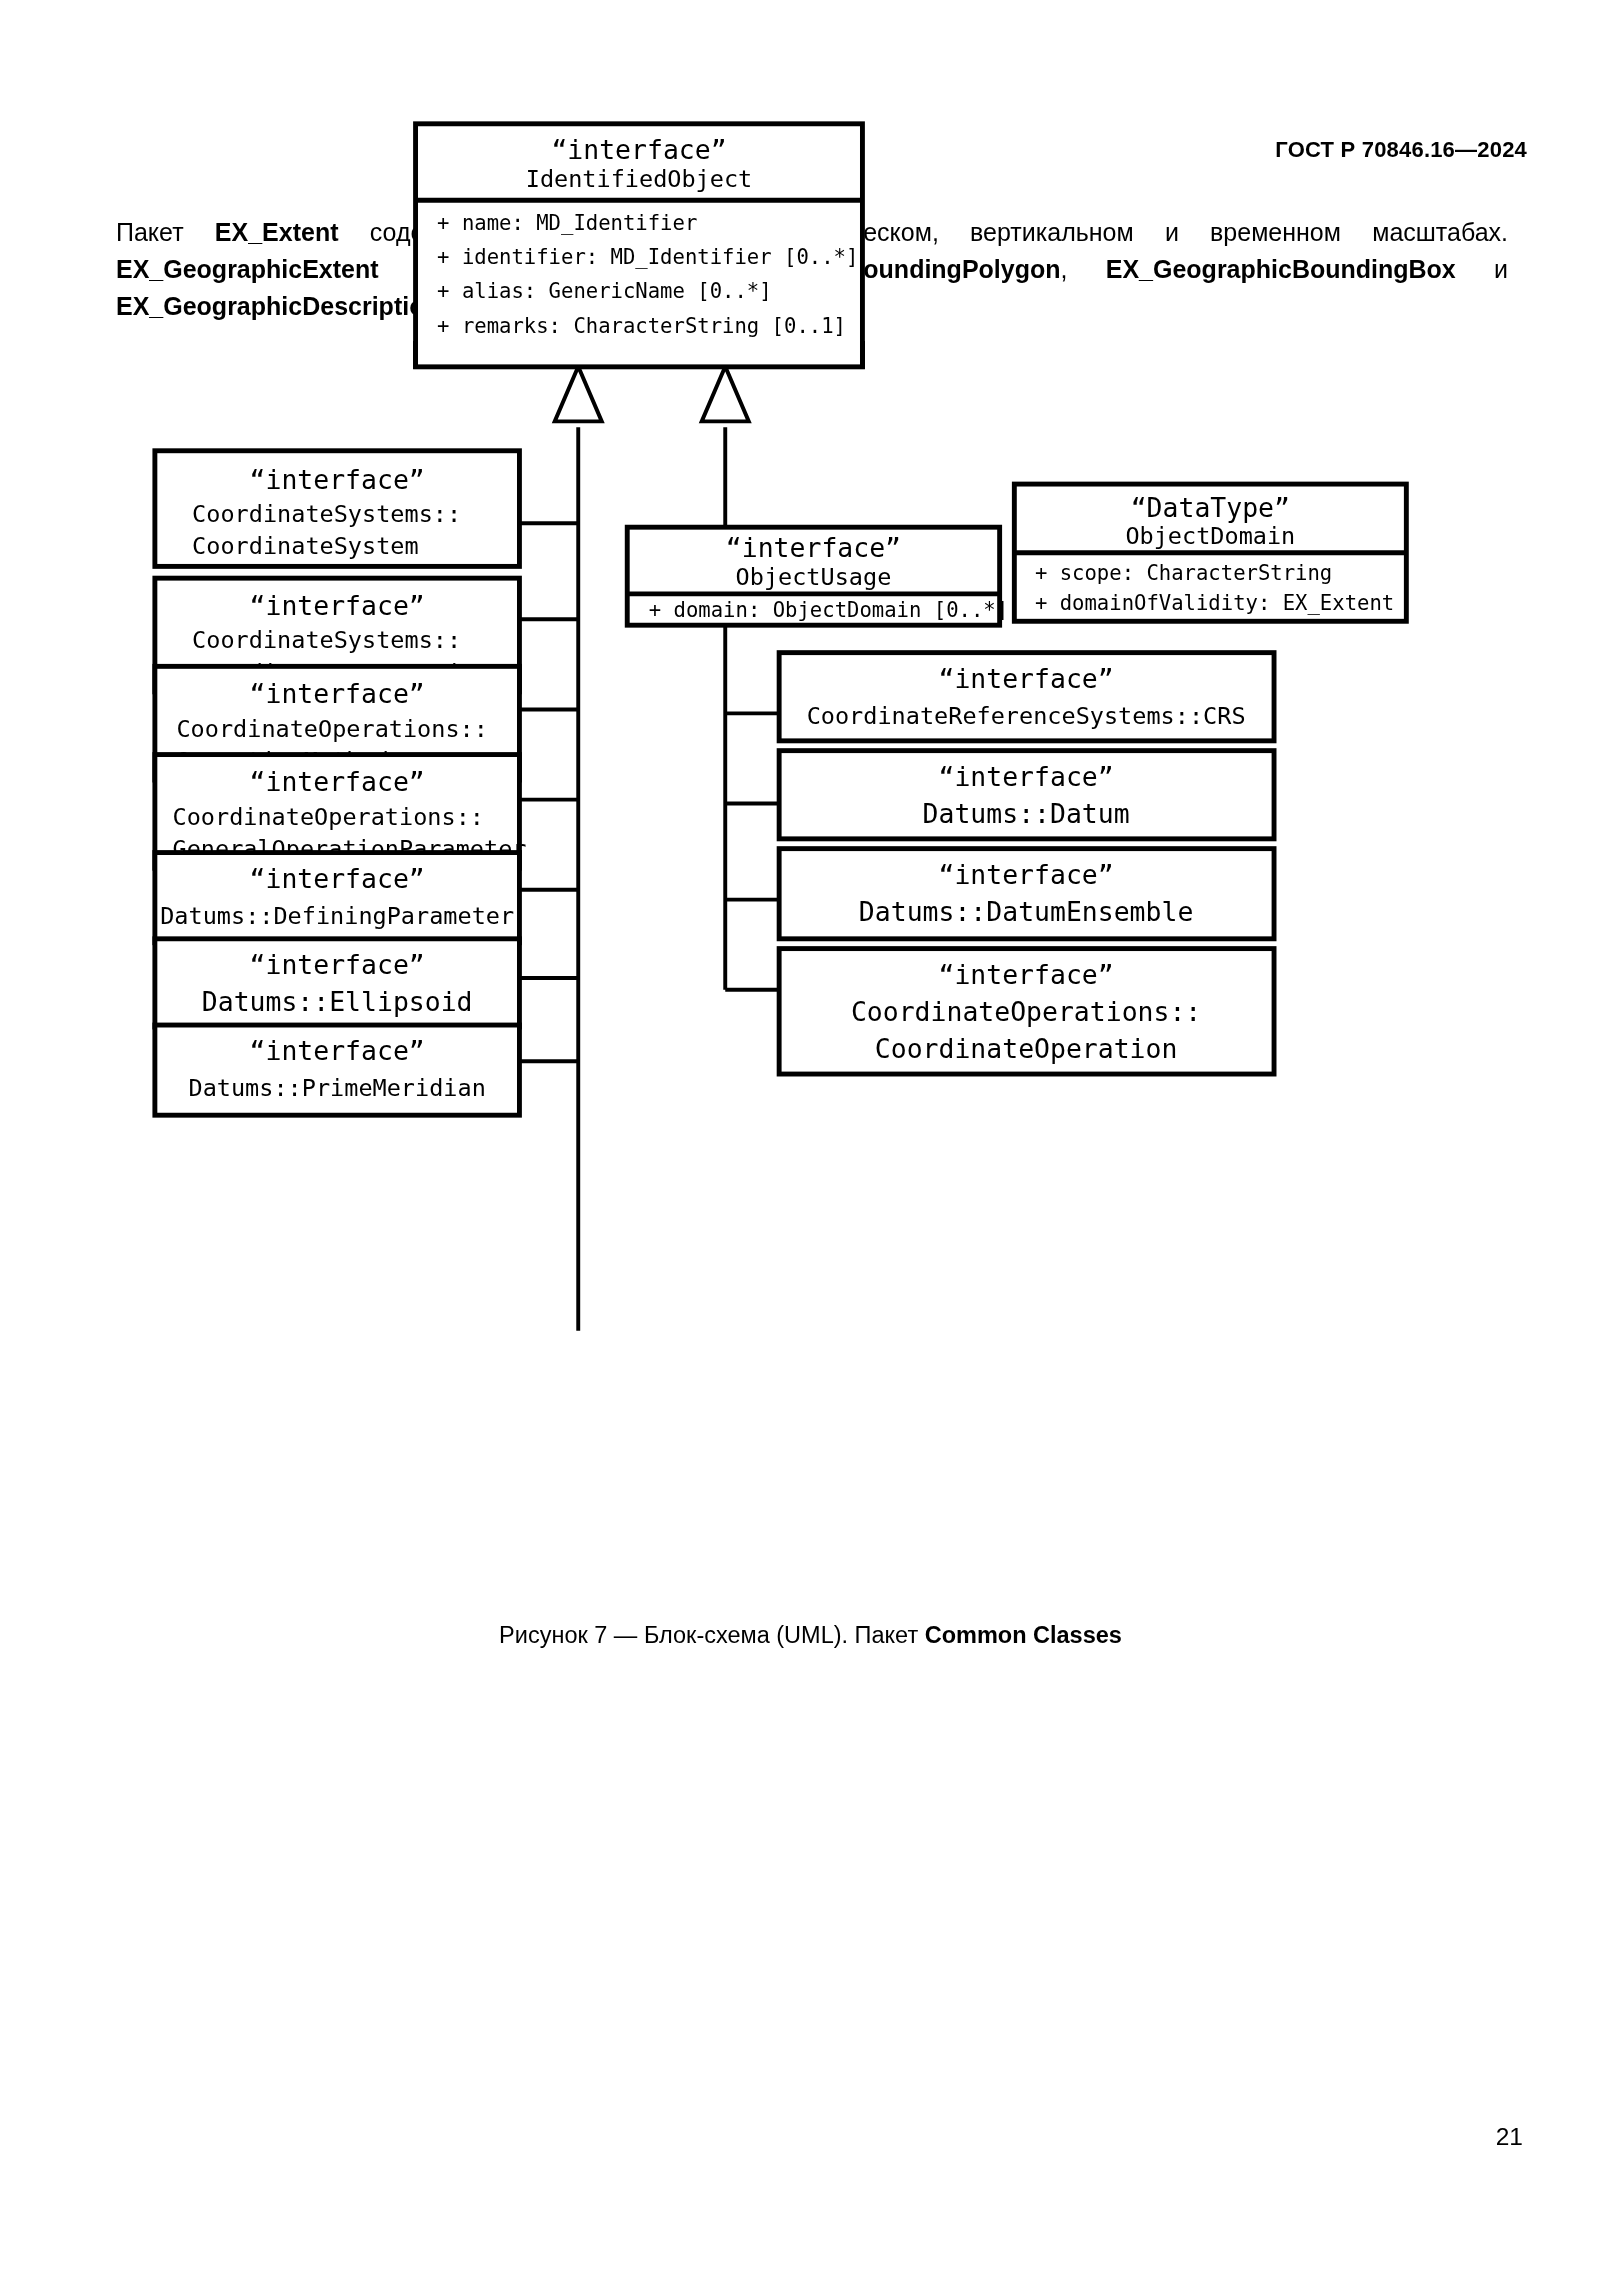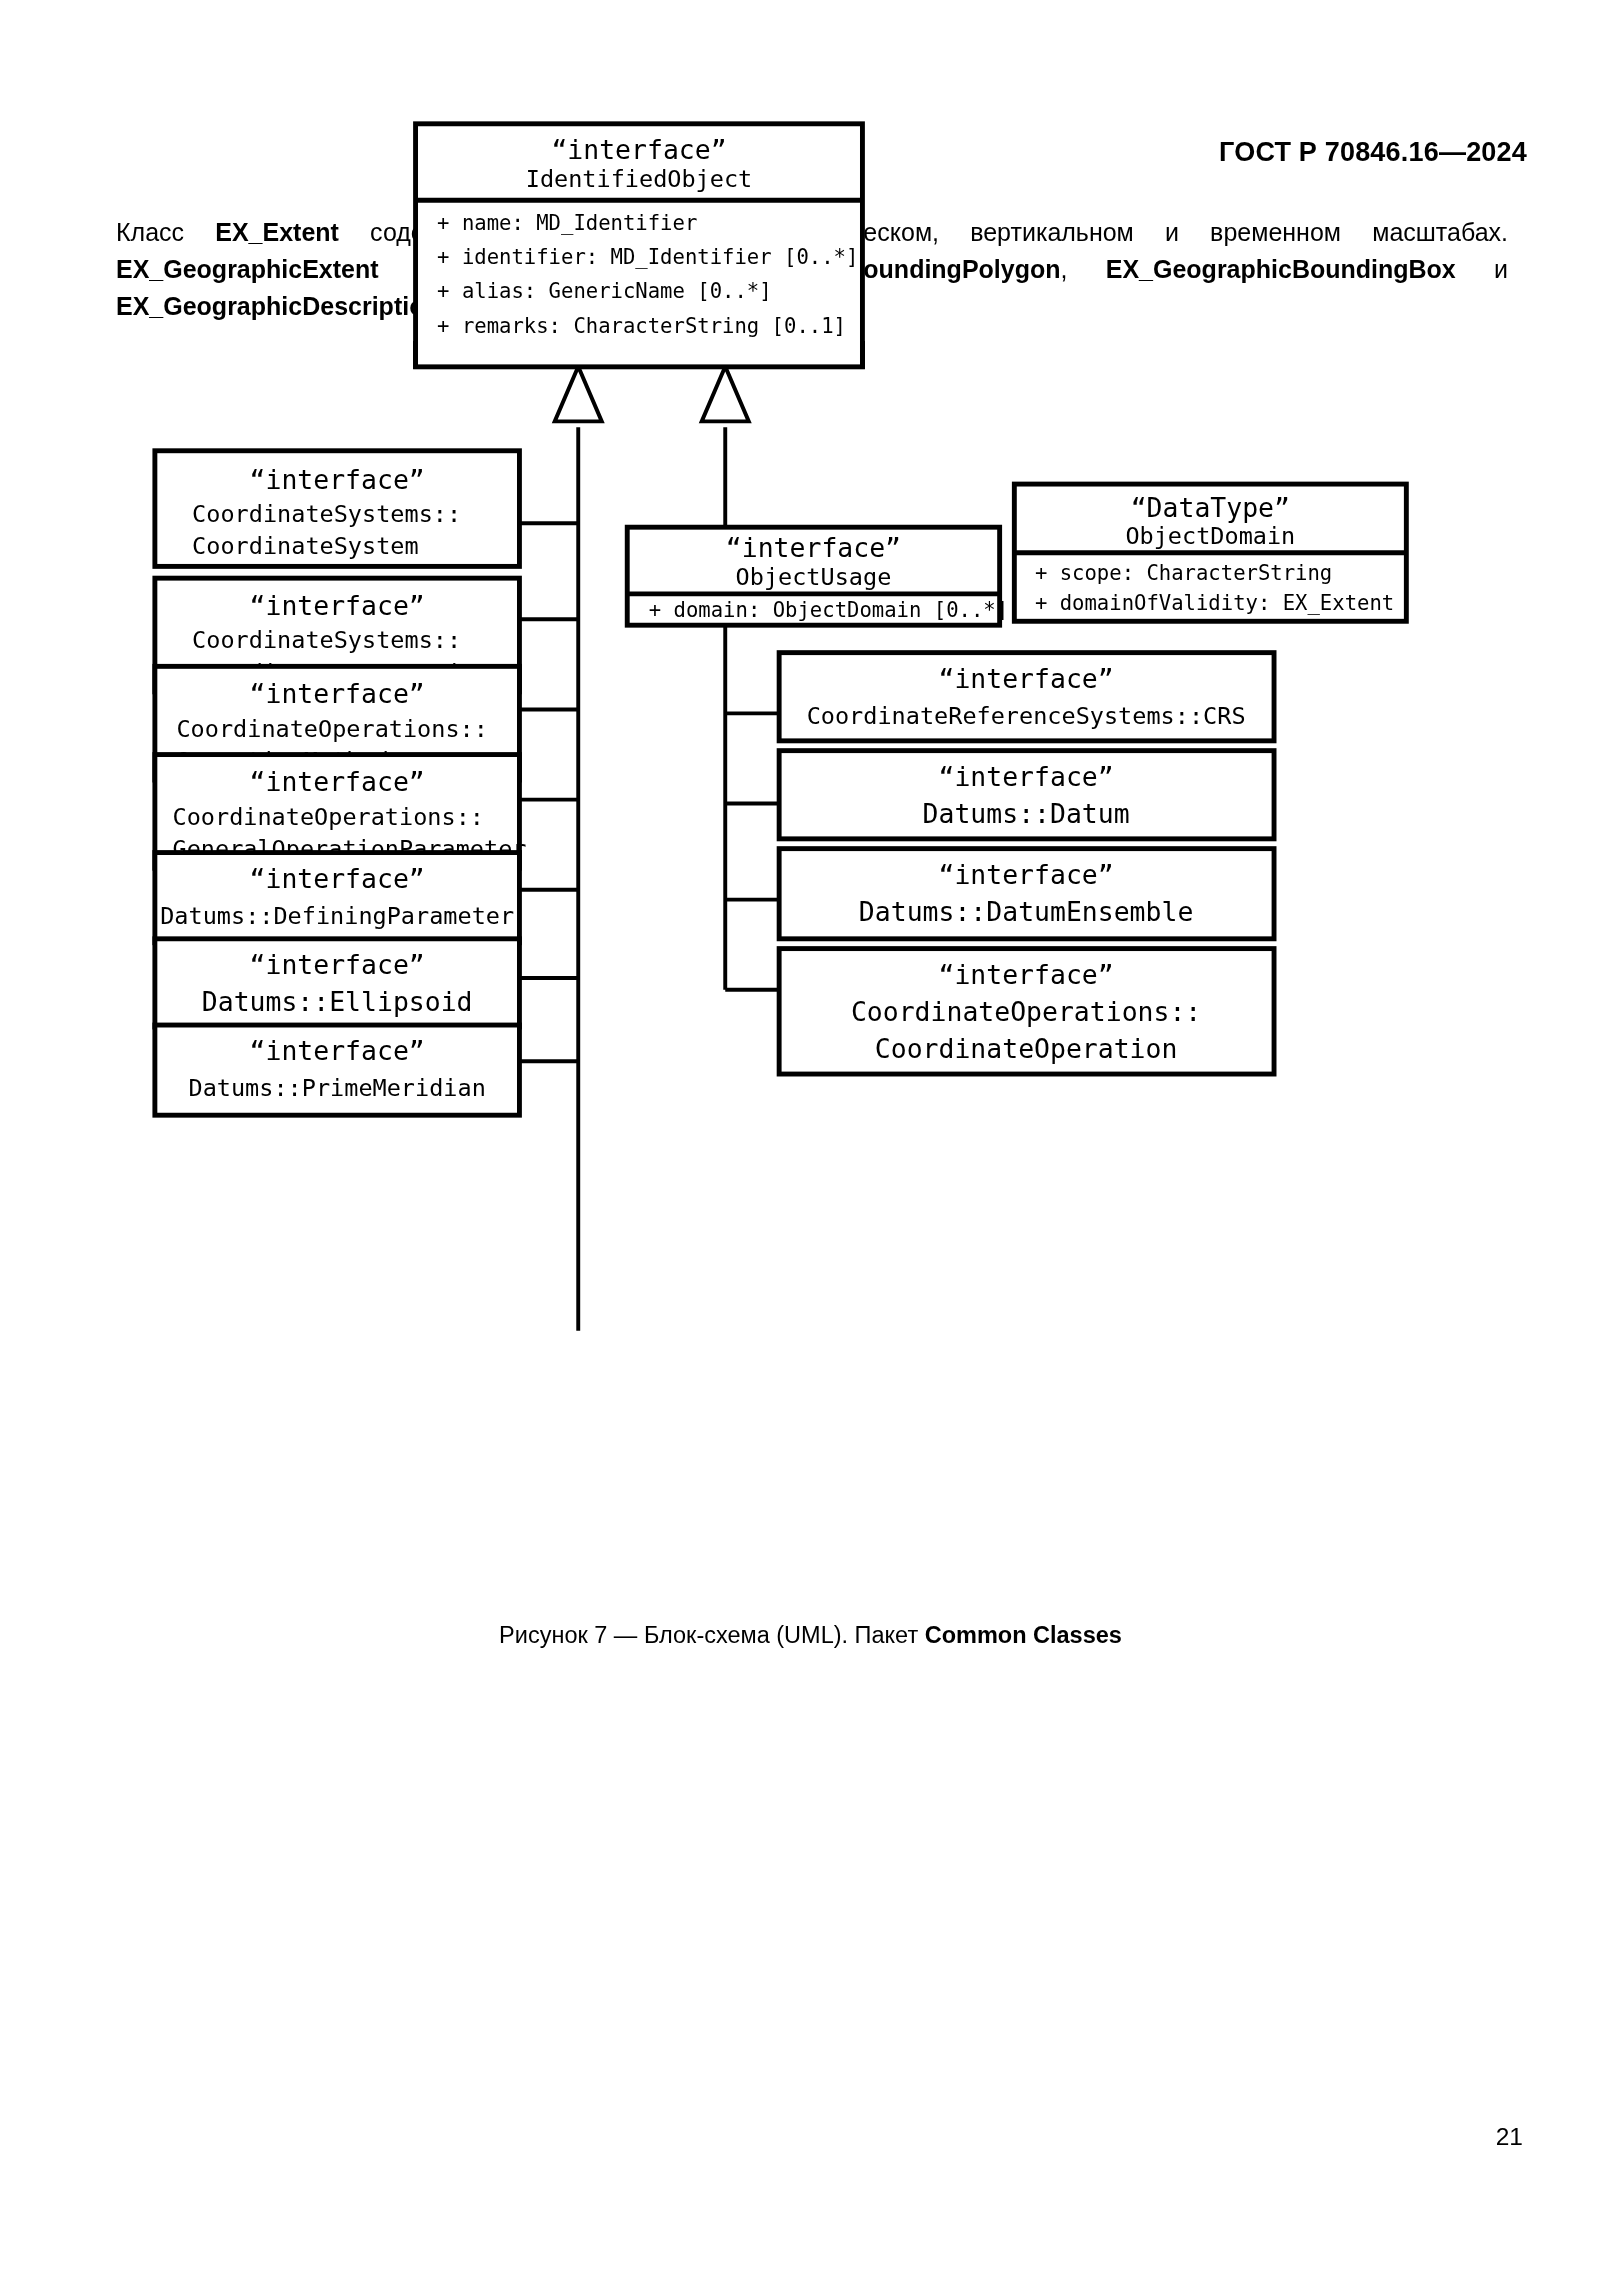--- a/index.html
+++ b/index.html
@@ -15,21 +15,21 @@
     color: #000000;
     overflow: hidden;
   }
 
   
   .page-header {
     position: absolute;
     top: 137px;
     right: 94px;
     font-family: "Liberation Sans", sans-serif;
-    font-size: 27px;
+    font-size: 22px;
     font-weight: bold;
     letter-spacing: 0.2px;
     white-space: nowrap;
     margin-left: 11px;
   }
 
   
   .body-text {
     position: absolute;
     top: 214px;
@@ -102,21 +102,21 @@
     stroke: #000000;
     stroke-width: 4;
   }
 </style>
 </head>
 <body>
 
 <div class="page-header">ГОСТ Р 70846.16—2024</div>
 
 <div class="body-text">
-  <span>Класс </span><b>EX_Extent</b><span> содержит информацию о географическом, вертикальном и временном масштабах. </span><b>EX_GeographicExtent</b><span> может быть подклассом </span><b>EX_BoundingPolygon</b><span>, </span><b>EX_GeographicBoundingBox</b><span> и </span><b>EX_GeographicDescription</b><span>.</span>
+  <span>Пакет </span><b>EX_Extent</b><span> содержит информацию о географическом, вертикальном и временном масштабах. </span><b>EX_GeographicExtent</b><span> может быть подклассом </span><b>EX_BoundingPolygon</b><span>, </span><b>EX_GeographicBoundingBox</b><span> и </span><b>EX_GeographicDescription</b><span>.</span>
 </div>
 
 <div class="figure-wrap">
   <svg class="uml-svg" width="1621" height="1274" viewBox="0 0 1654 1300">
 
     <g>
 
       <line class="uml-conn" x1="590" y1="88" x2="590" y2="1010"></line>
 
       <line class="uml-conn" x1="530" y1="186" x2="590" y2="186"></line>

